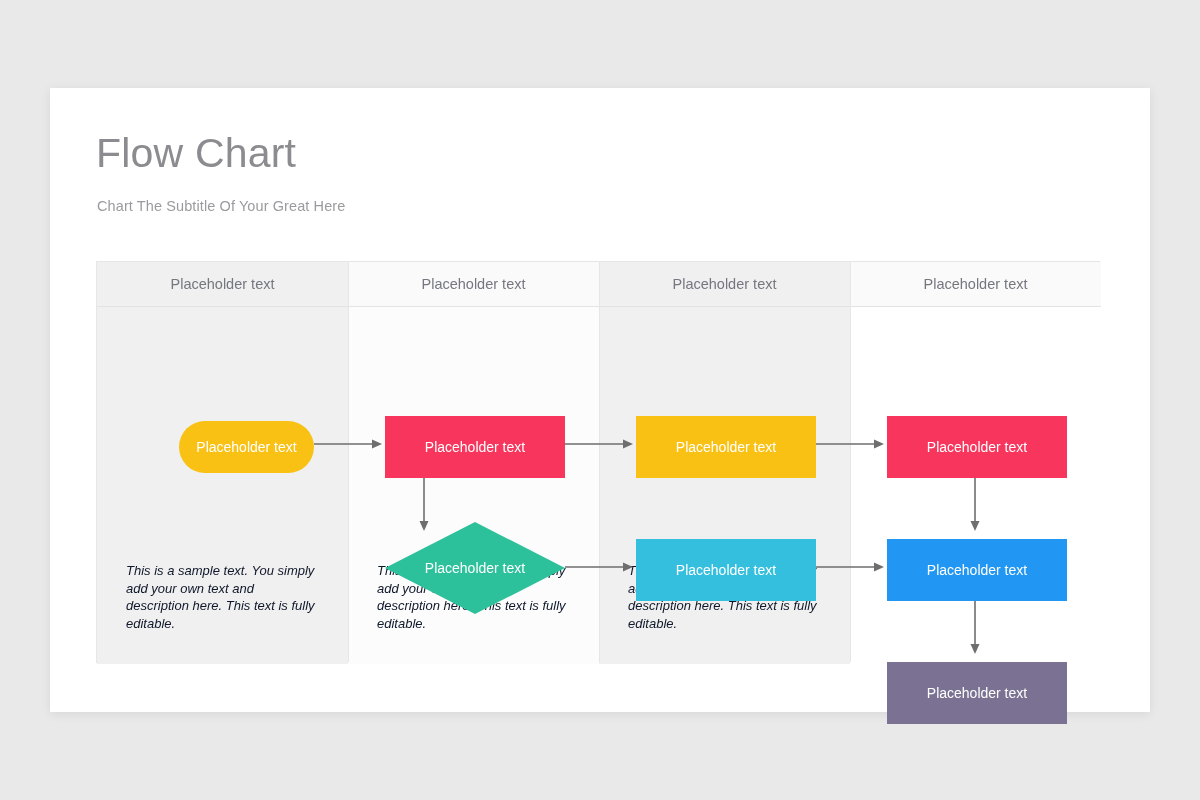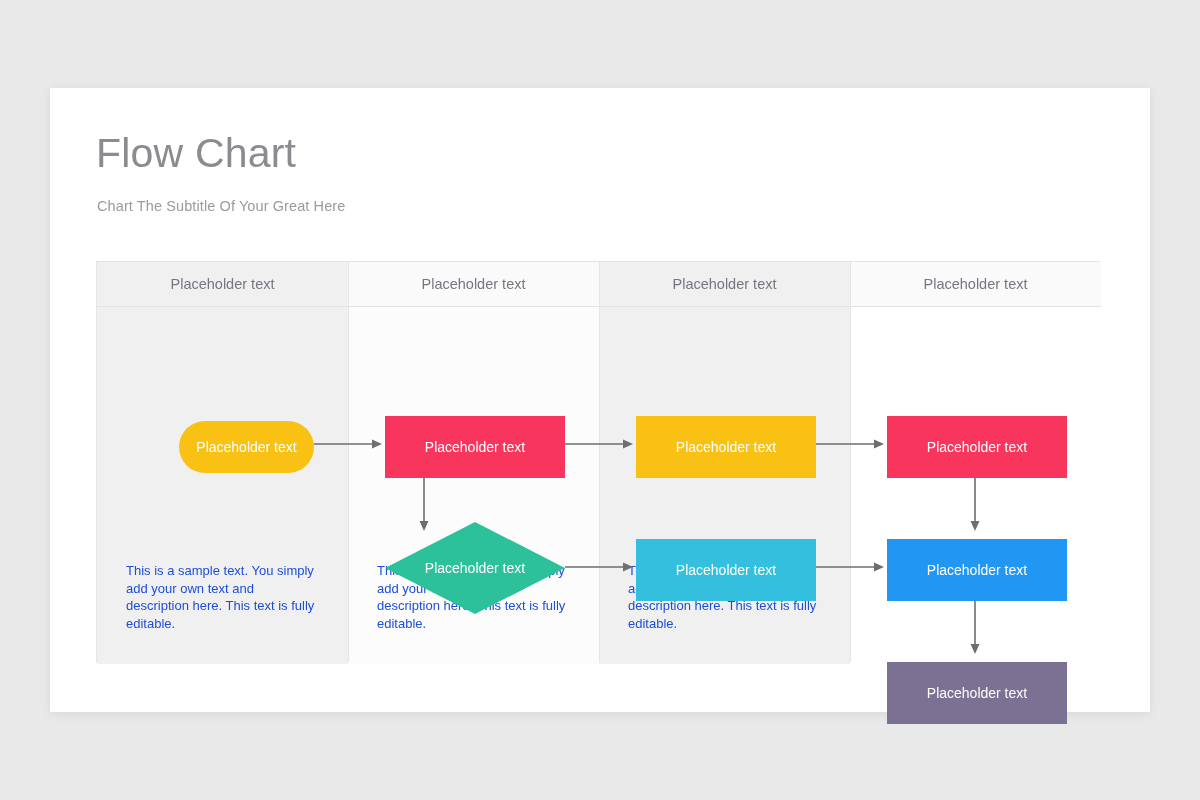--- a/index.html
+++ b/index.html
@@ -103,22 +103,23 @@
   .col-sep.s1 { left: 251px; }
   .col-sep.s2 { left: 502px; }
   .col-sep.s3 { left: 753px; }
 
   
   .para {
     position: absolute;
     width: 192px;
     font-size: 13px;
     line-height: 17.5px;
-    color: #1d4ed8;
+    color: #0f172a;
     top: 255px;
+    font-style: italic;
   }
   .col.c0 .para { left: 29px; }
   .col.c1 .para { left: 29px; }
   .col.c2 .para { left: 29px; }
 
   
   #shapes {
     position: absolute;
     left: 46px;
     top: 173px;

